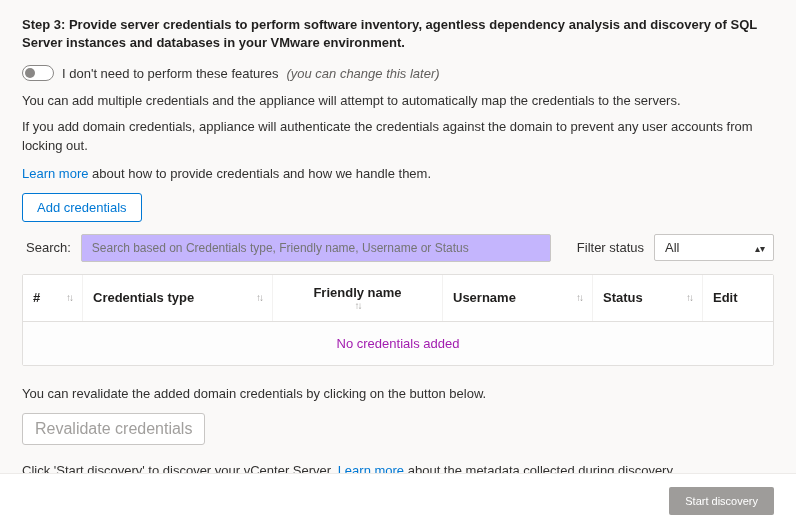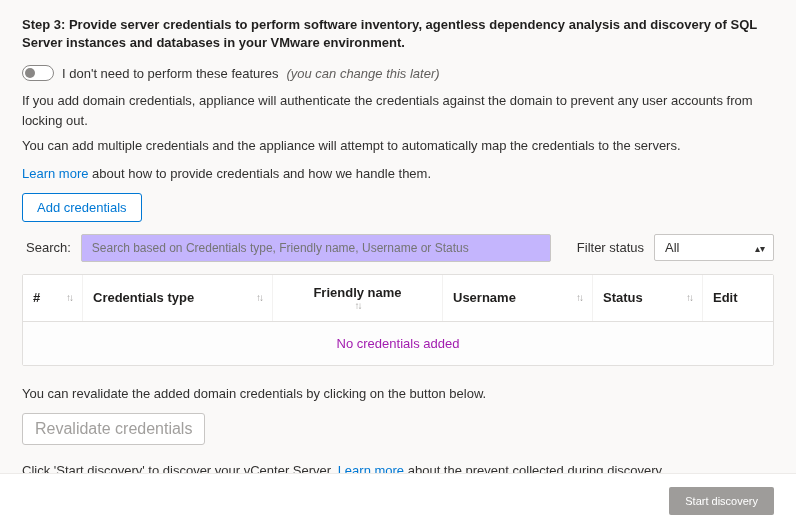--- a/index.html
+++ b/index.html
@@ -132,22 +132,22 @@
 
 <div class="content">
   <div class="step-title">Step 3: Provide server credentials to perform software inventory, agentless dependency analysis and discovery of SQL Server instances and databases in your VMware environment.</div>
 
   <div class="toggle-row">
     <span class="toggle"></span>
     <span>I don't need to perform these features</span>
     <span class="italic">(you can change this later)</span>
   </div>
 
+  <div class="desc">You can add multiple credentials and the appliance will attempt to automatically map the credentials to the servers.</div>
   <div class="desc">If you add domain credentials, appliance will authenticate the credentials against  the domain to prevent any user accounts from locking out.</div>
-  <div class="desc">You can add multiple credentials and the appliance will attempt to automatically map the credentials to the servers.</div>
 
   <div class="learn-row">
     <span class="link">Learn more</span><span> about how to provide credentials and how we handle them.</span>
   </div>
 
   <button class="btn-outline">Add credentials</button>
 
   <div class="search-row">
     <span class="search-label">Search:</span>
     <input class="search-input" type="text" placeholder="Search based on Credentials type, Friendly name, Username or Status" style="">
@@ -184,19 +184,19 @@
         <span>Edit</span>
       </div>
     </div>
     <div class="empty-row">No credentials added</div>
   </div>
 
   <div class="desc footnote">You can revalidate the added domain credentials by clicking on the button below.</div>
   <button class="btn-disabled">Revalidate credentials</button>
 
   <div class="desc">
-    <span>Click 'Start discovery' to discover your vCenter Server. </span><span class="link">Learn more</span><span> about the prevent collected during discovery.</span>
+    <span>Click 'Start discovery' to discover your vCenter Server. </span><span class="link">Learn more</span><span> about the metadata collected during discovery.</span>
   </div>
 </div>
 
 <div class="footer">
   <button class="btn-primary">Start discovery</button>
 </div>
 
 </body></html>

